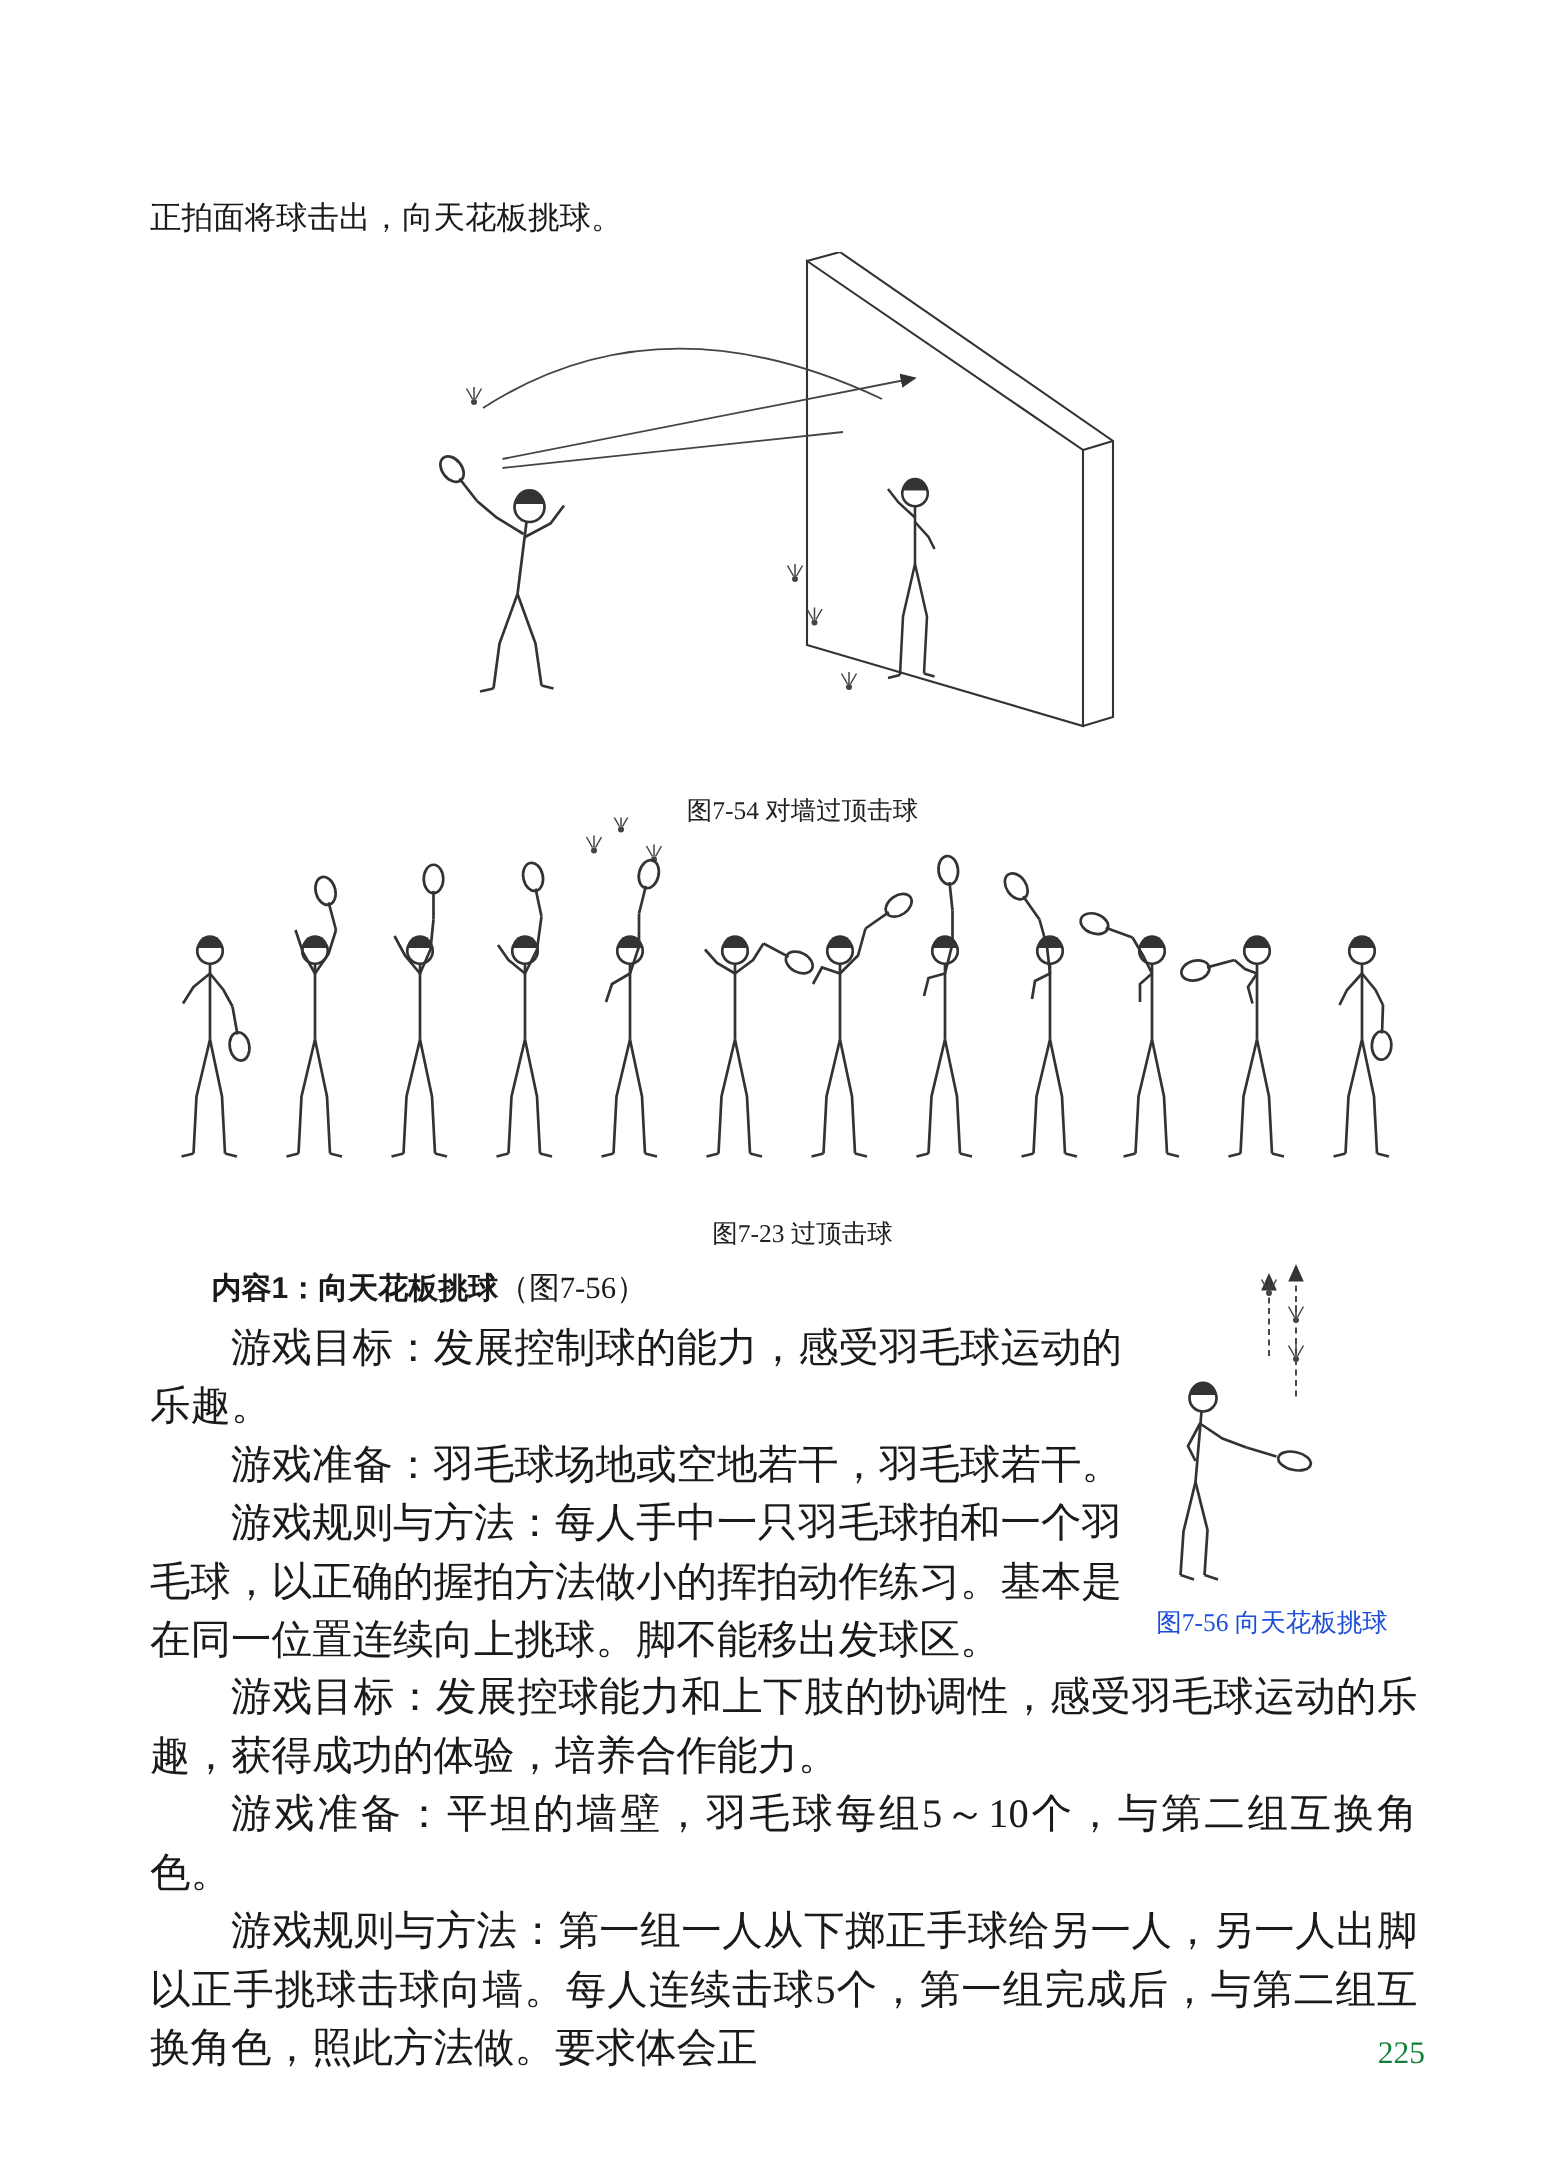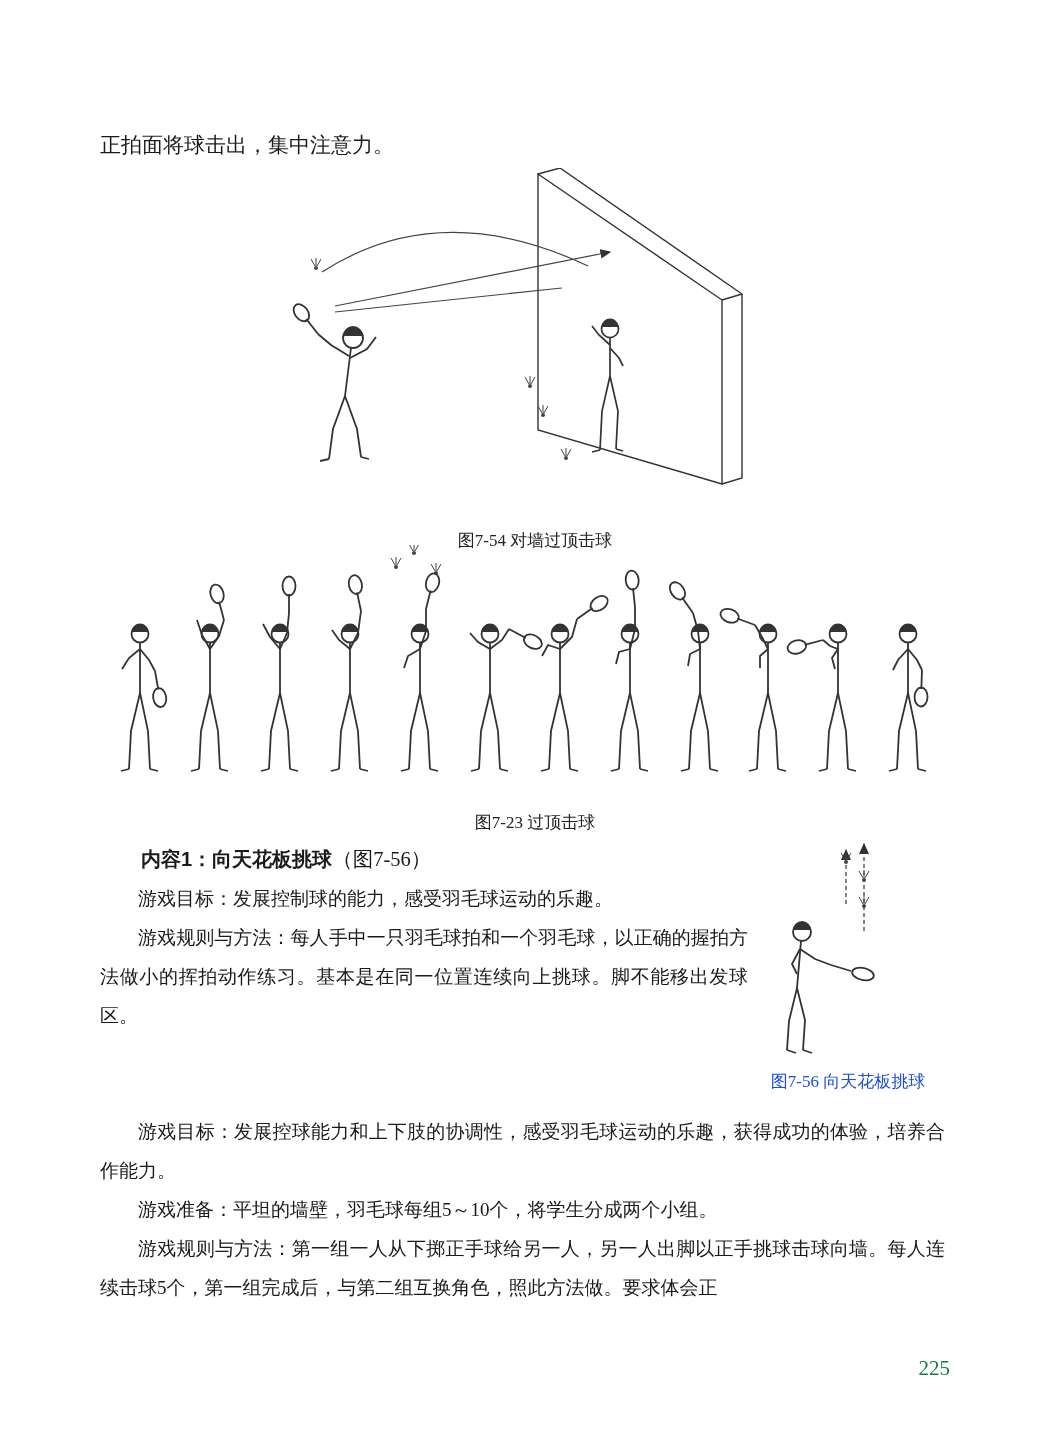--- a/index.html
+++ b/index.html
@@ -8,33 +8,33 @@
   .intro{position:absolute;left:100px;top:130px;width:840px;margin:0;font-size:21px;line-height:30px;}
   .figabs{position:absolute;}
   .caption{position:absolute;left:0;width:1038px;text-align:center;font-size:17px;color:#222;margin:16px;}
   .cap754{top:513px;}
   .cap755{top:795px;}
   .sectionblock{position:absolute;left:100px;top:840px;width:648px;}
   .secheading{font-family:"Liberation Sans",sans-serif;font-weight:700;font-size:23px;
               color:#111;margin:0 0 16px 44px;}
   .ctitle{font-size:20.5px;line-height:39px;text-indent:2em;margin:0;}
   .ctitle .b{font-family:"Liberation Sans",sans-serif;font-weight:700;font-size:20px;}
-  .para{font-size:19px;line-height:39px;text-align:justify;text-indent:2em;margin:0;}
+  .para{font-size:27px;line-height:39px;text-align:justify;text-indent:2em;margin:0;}
   .fig756wrap{position:absolute;left:752px;top:836px;width:192px;}
   .cap756{width:192px;text-align:center;font-size:17px;color:#1d4ed8;margin-top:4px;}
   .c2block{position:absolute;left:100px;top:1112px;width:845px;}
   .pagenum{position:absolute;right:88px;top:1356px;font-size:21px;color:#15803d;}
   svg{display:block;}
 </style>
 </head>
 <body>
 
 <div class="page">
 
-  <p class="intro">正拍面将球击出，集中注意力。</p>
+  <p class="intro">正拍面将球击出，向天花板挑球。</p>
 
   <svg class="figabs" style="left:110px;top:168px" width="650" height="345" viewBox="0 0 650 345">
     <defs>
       <marker id="arr" markerWidth="10" markerHeight="8" refX="8" refY="4" orient="auto">
         <path d="M0,0 L9,4 L0,8 z" fill="#333"></path>
       </marker>
       <g id="shuttle">
         <circle r="2" fill="#444" stroke="none"></circle>
         <path d="M-1,-2 L-5,-9 M0,-2 L0,-10 M1,-2 L5,-9" stroke="#444" stroke-width="1" fill="none"></path>
       </g>
@@ -271,20 +271,21 @@
         <line x1="0" y1="0" x2="0" y2="-19"></line>
         <ellipse cx="0" cy="-27" rx="6.5" ry="9.5"></ellipse>
       </g>
     </g>
     </svg>
   <p class="caption cap755">图7-23  过顶击球</p>
 
   <div class="sectionblock">
     <p class="ctitle"><span class="b">内容1：向天花板挑球</span><span>（图7-56）</span></p>
     <p class="para">游戏目标：发展控制球的能力，感受羽毛球运动的乐趣。</p>
+    <p class="para">游戏准备：羽毛球场地或空地若干，羽毛球若干。</p>
     <p class="para">游戏规则与方法：每人手中一只羽毛球拍和一个羽毛球，以正确的握拍方法做小的挥拍动作练习。基本是在同一位置连续向上挑球。脚不能移出发球区。</p>
   </div>
 
   <div class="fig756wrap">
     <svg width="192" height="230" viewBox="0 0 192 230">
       <g stroke="#444" stroke-width="1.3" fill="none">
         <line x1="112" y1="95" x2="112" y2="8" stroke-dasharray="4,3" marker-end="url(#arr)"></line>
         <line x1="94" y1="68" x2="94" y2="14" stroke-dasharray="4,3" marker-end="url(#arr)"></line>
       </g>
       <use href="#shuttle" transform="translate(112,44)"></use>
@@ -302,18 +303,18 @@
         <line x1="51" y1="214" x2="60" y2="217"></line>
         <line x1="79" y1="129" x2="99" y2="135"></line>
         <ellipse cx="111" cy="138" rx="11" ry="6" transform="rotate(12 111 138)"></ellipse>
       </g>
     </svg>
     <div class="cap756">图7-56  向天花板挑球</div>
   </div>
 
   <div class="c2block">
     <p class="para">游戏目标：发展控球能力和上下肢的协调性，感受羽毛球运动的乐趣，获得成功的体验，培养合作能力。</p>
-    <p class="para">游戏准备：平坦的墙壁，羽毛球每组5～10个，将学生分成两个小组。</p>
+    <p class="para">游戏准备：平坦的墙壁，羽毛球每组5～10个，与第二组互换角色。</p>
     <p class="para">游戏规则与方法：第一组一人从下掷正手球给另一人，另一人出脚以正手挑球击球向墙。每人连续击球5个，第一组完成后，与第二组互换角色，照此方法做。要求体会正</p>
   </div>
 
   <div class="pagenum">225</div>
 </div>
 
 </body></html>

